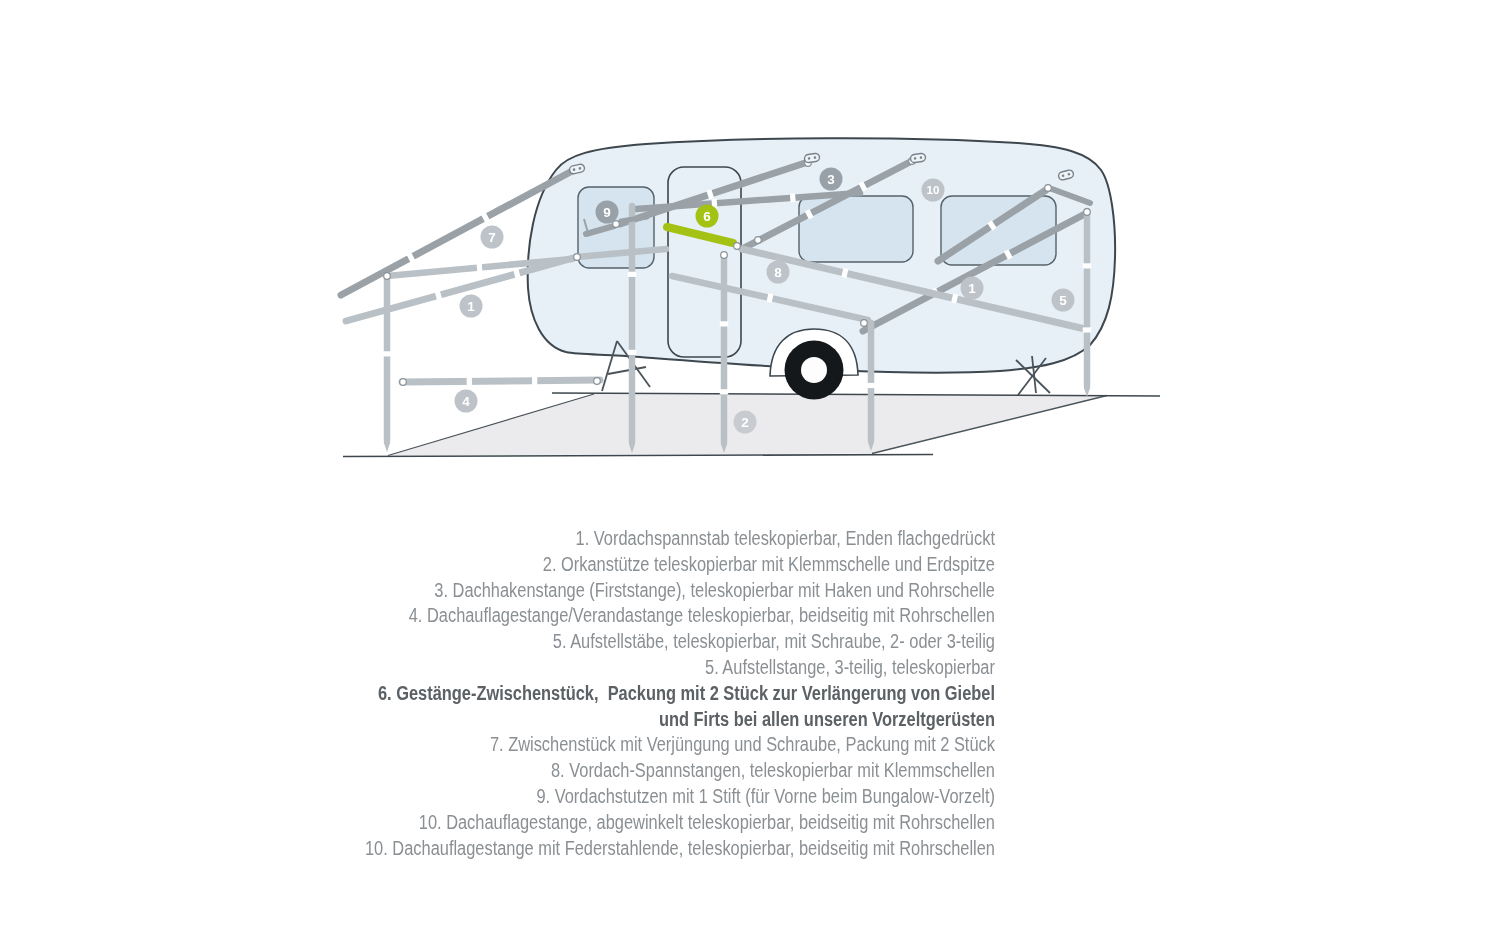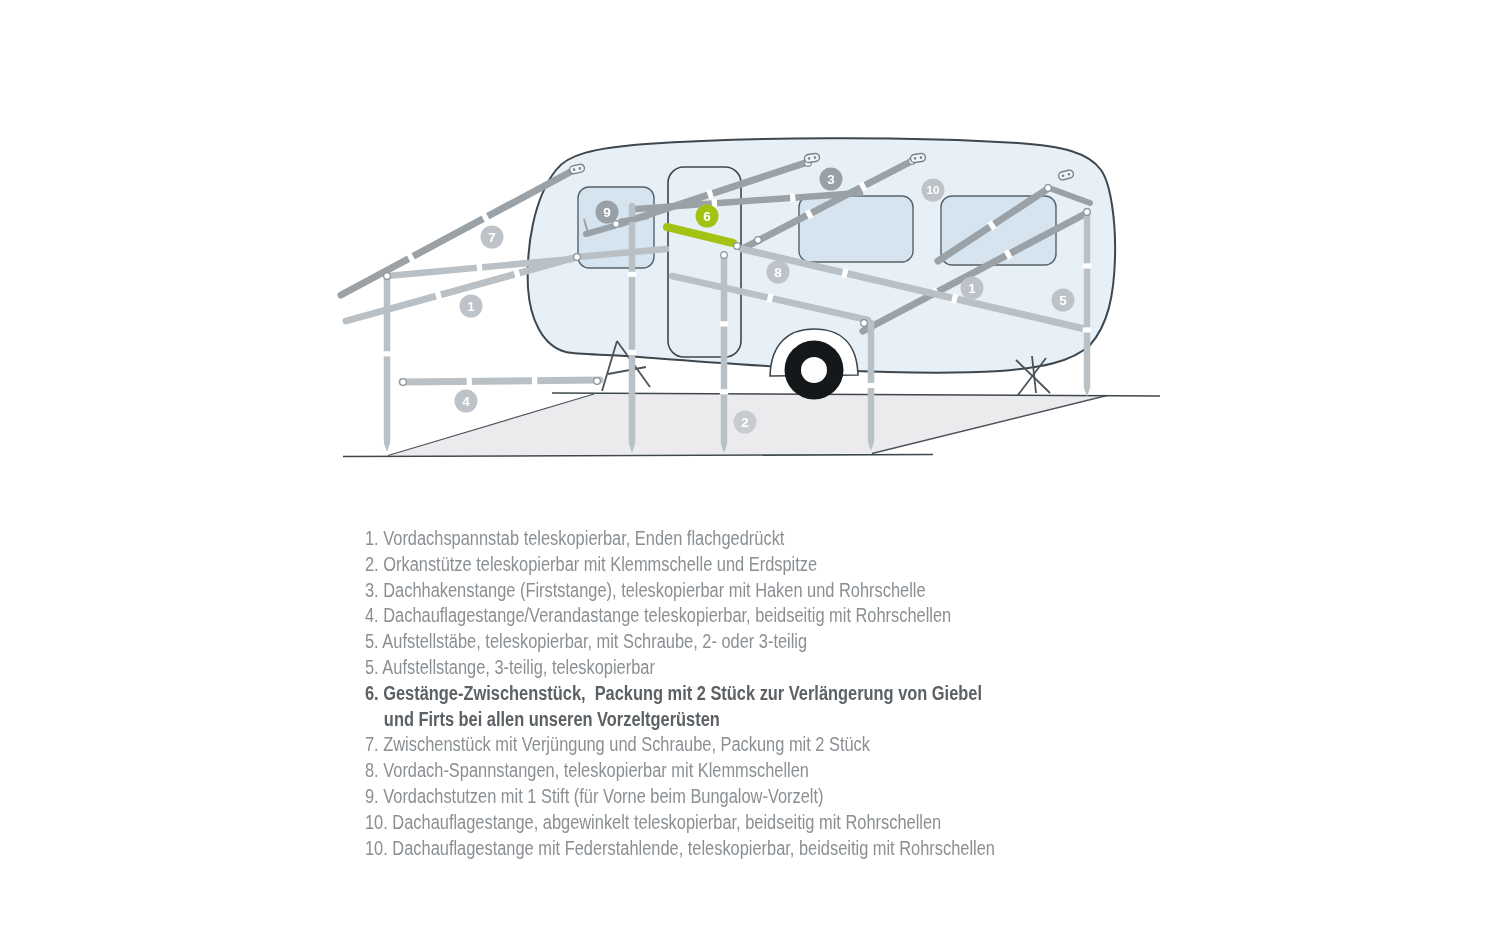--- a/index.html
+++ b/index.html
@@ -3,21 +3,21 @@
 <meta charset="utf-8">
 <style>
   html,body{margin:0;padding:0;background:#ffffff;}
   .stage{
     position:relative;width:1500px;height:938px;background:#ffffff;overflow:hidden;
     font-family:"Liberation Sans",sans-serif;
   }
   #diagram-svg{position:absolute;left:0;top:0;}
   #parts-list{
     position:absolute;left:365px;top:526px;
-    color:#8a8f93;font-size:20px;line-height:25.8px;
+    color:#8a8f93;font-size:20px;line-height:25.8px;text-align:right;
   }
   .pl-line{
     white-space:pre;
     transform:scaleX(0.82);
     transform-origin:0 0;
   }
   .pl-line.bold{font-weight:bold;color:#5c6165;}
   .pl-line.indent{padding-left:23px;}
 </style>
 </head>

